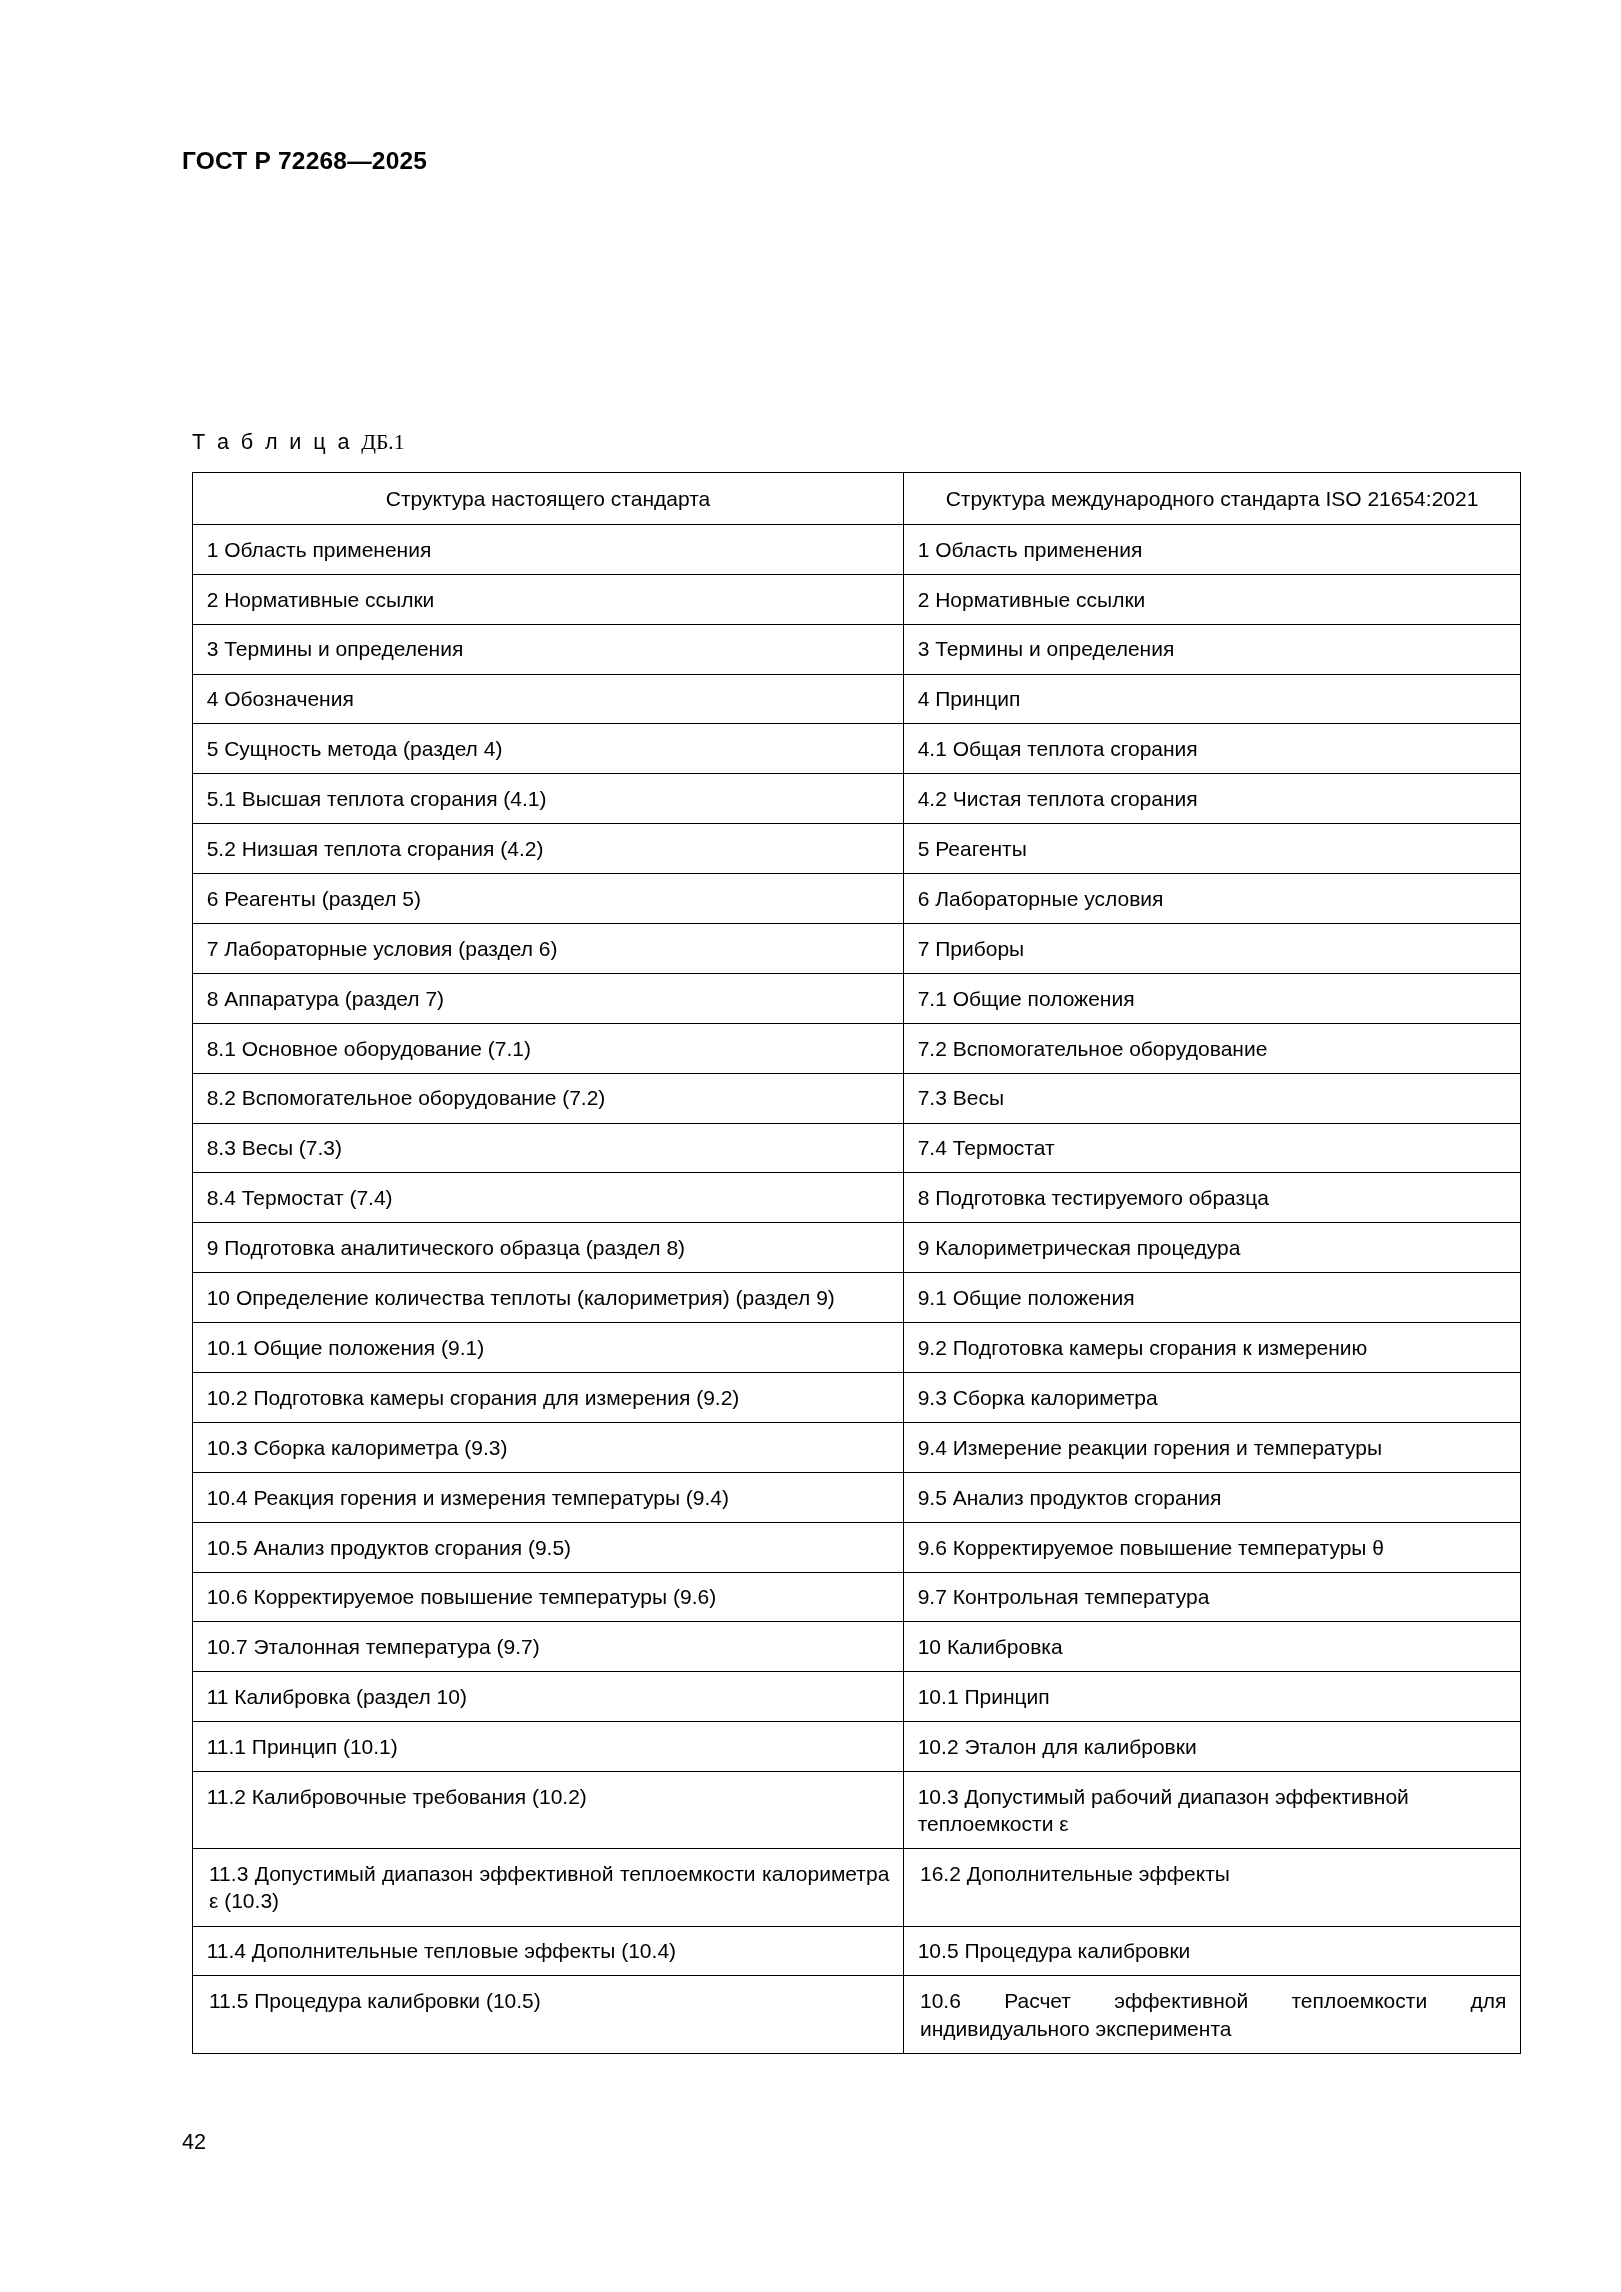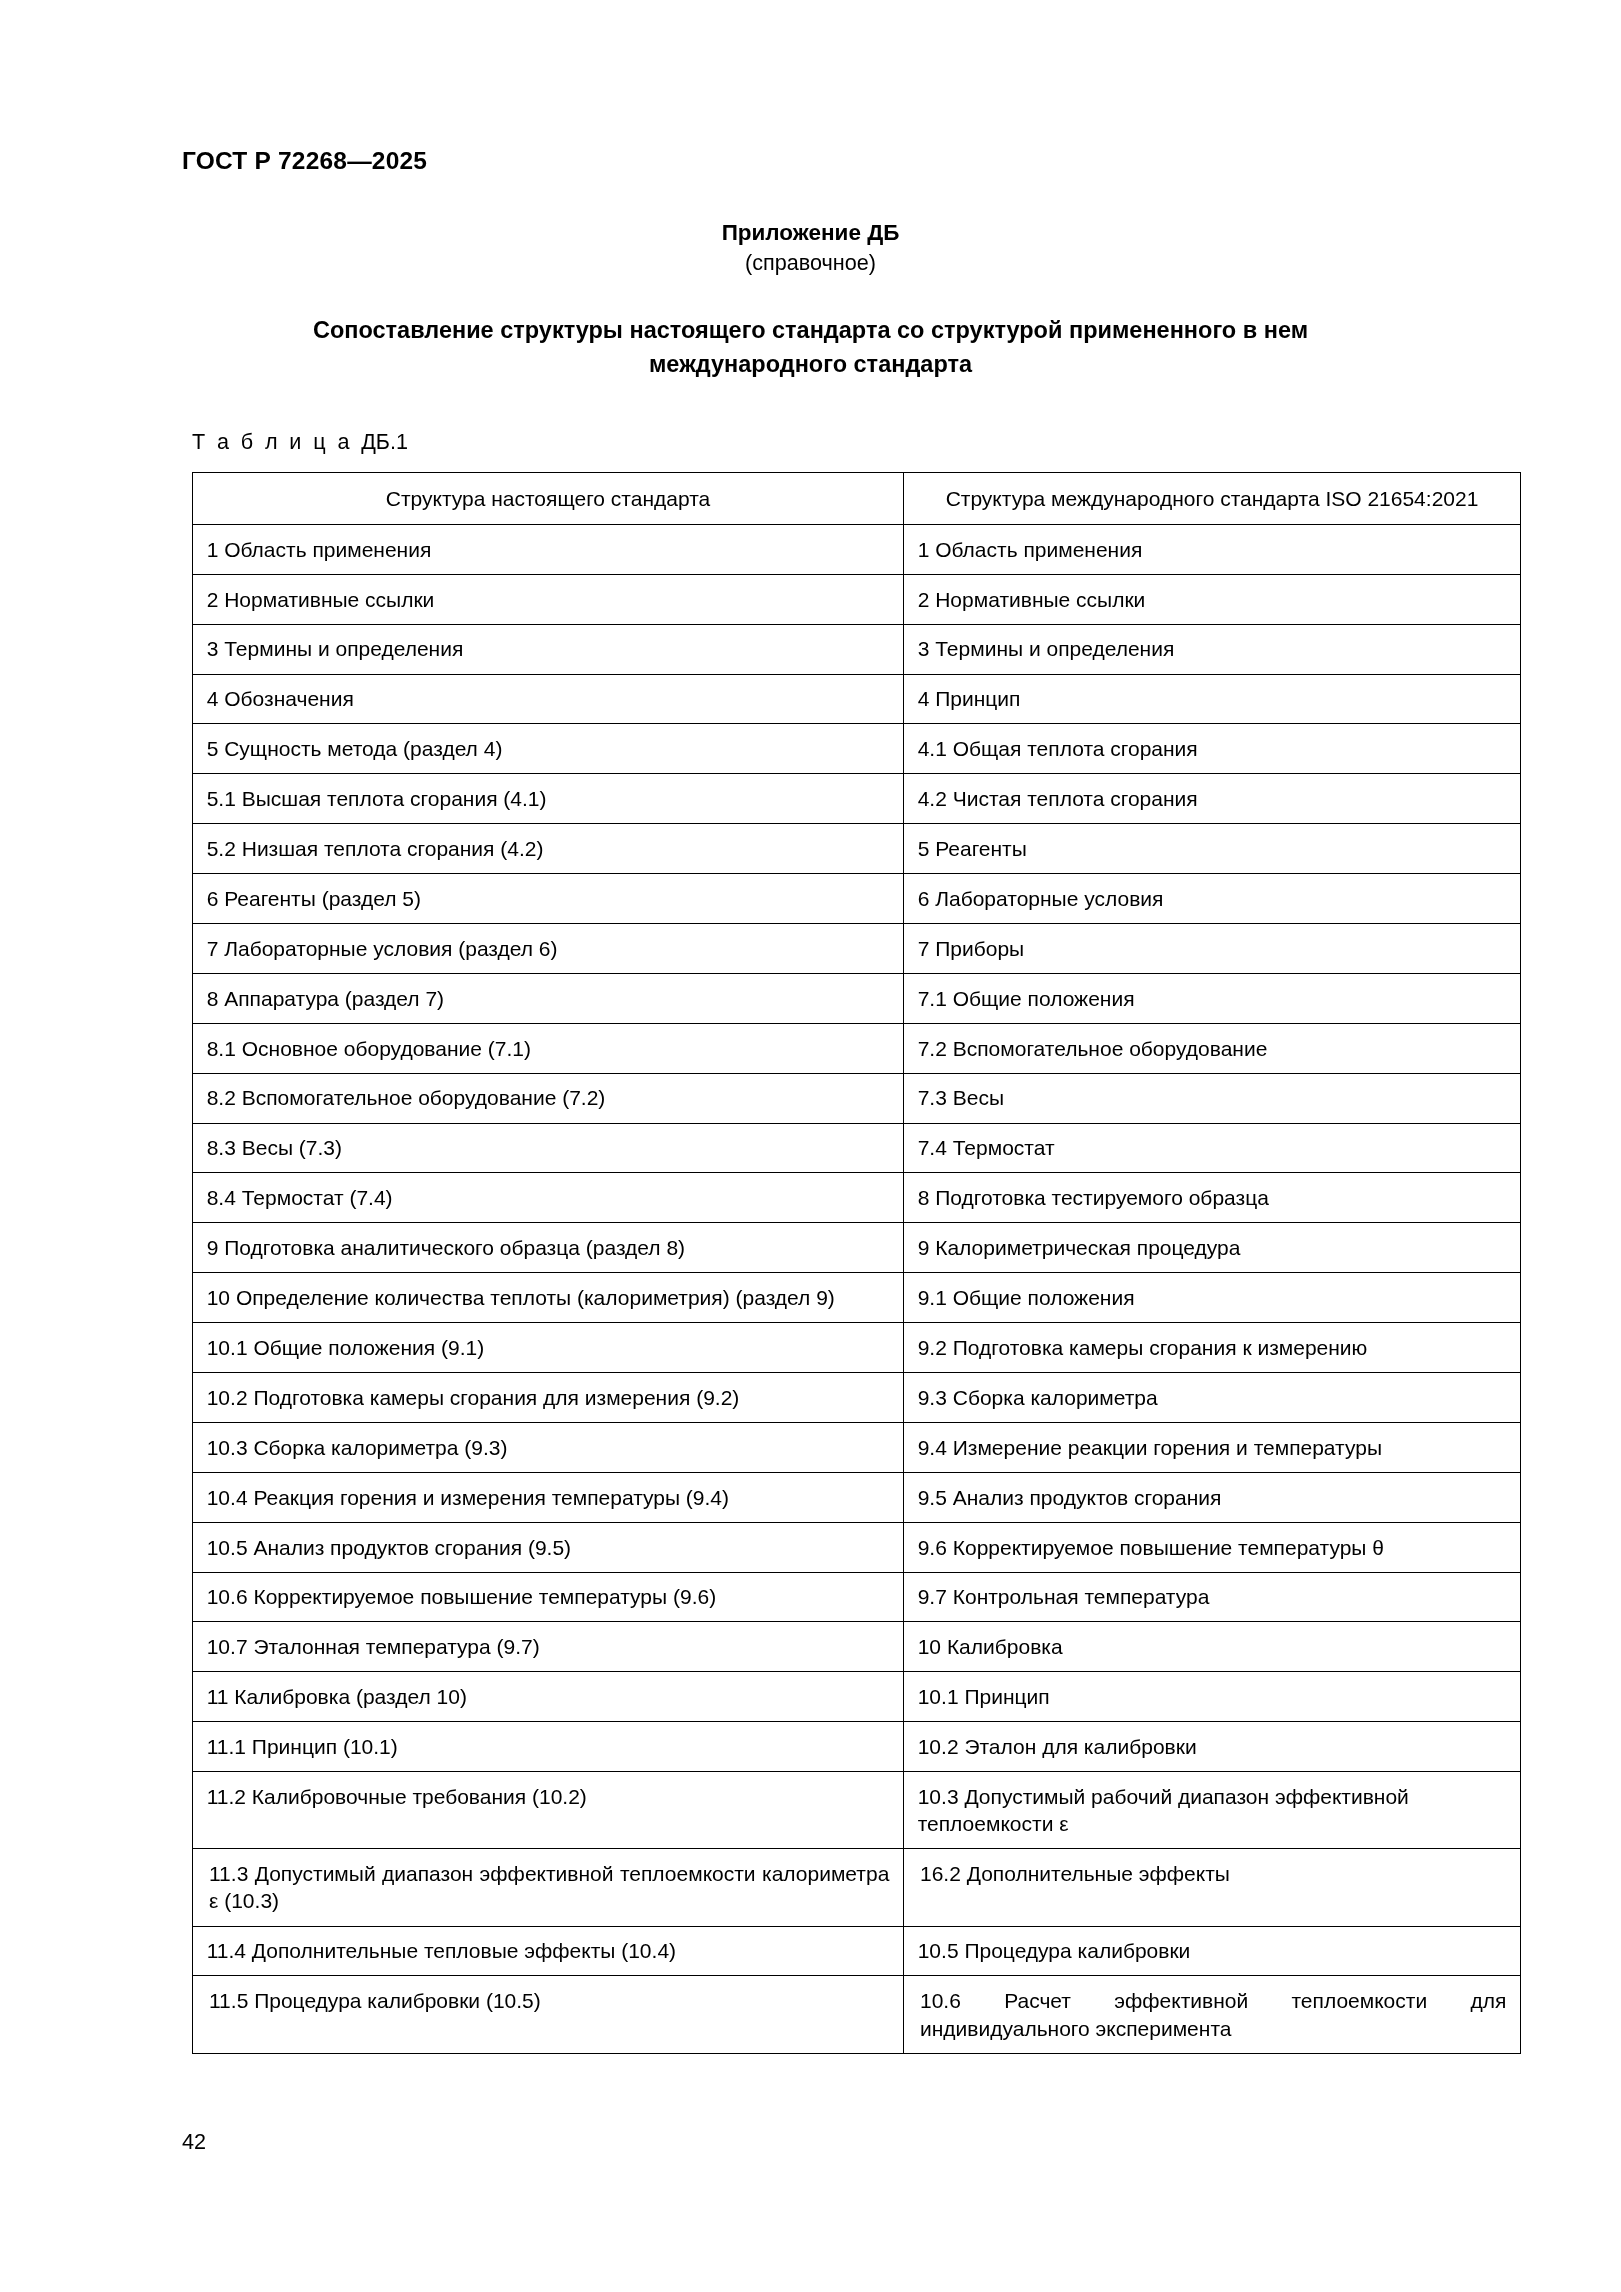--- a/index.html
+++ b/index.html
@@ -55,20 +55,21 @@
   }
   .table-caption {
     position: absolute;
     top: 429px;
     left: 192px;
     font-size: 21.6px;
     letter-spacing: 2.9px;
   }
   .table-caption .num {
     letter-spacing: 0px;
+    font-family: Liberation Serif, serif;
   }
   table.cmp {
     position: absolute;
     top: 472px;
     left: 192px;
     width: 1327px;
     border-collapse: collapse;
     table-layout: fixed;
   }
   table.cmp col.c1 { width: 711px; }
@@ -97,28 +98,20 @@
     font-size: 21.6px;
   }
 </style>
 </head>
 <body>
 
 <div class="page">
 
   <div class="header">ГОСТ Р 72268—2025</div>
 
-  <div class="annex-block">
-    <div class="annex-title">Приложение ДБ</div>
-    <div class="annex-sub">(справочное)</div>
-    <div class="annex-heading">
-      <span>Сопоставление структуры настоящего стандарта со структурой примененного в нем</span><br>
-      <span>международного стандарта</span>
-    </div>
-  </div>
 
   <div class="table-caption">
     <span>Т а б л и ц а</span>
     <span class="num">ДБ.1</span>
   </div>
 
   <table class="cmp">
     <colgroup>
         <col class="c1">
         <col class="c2">

